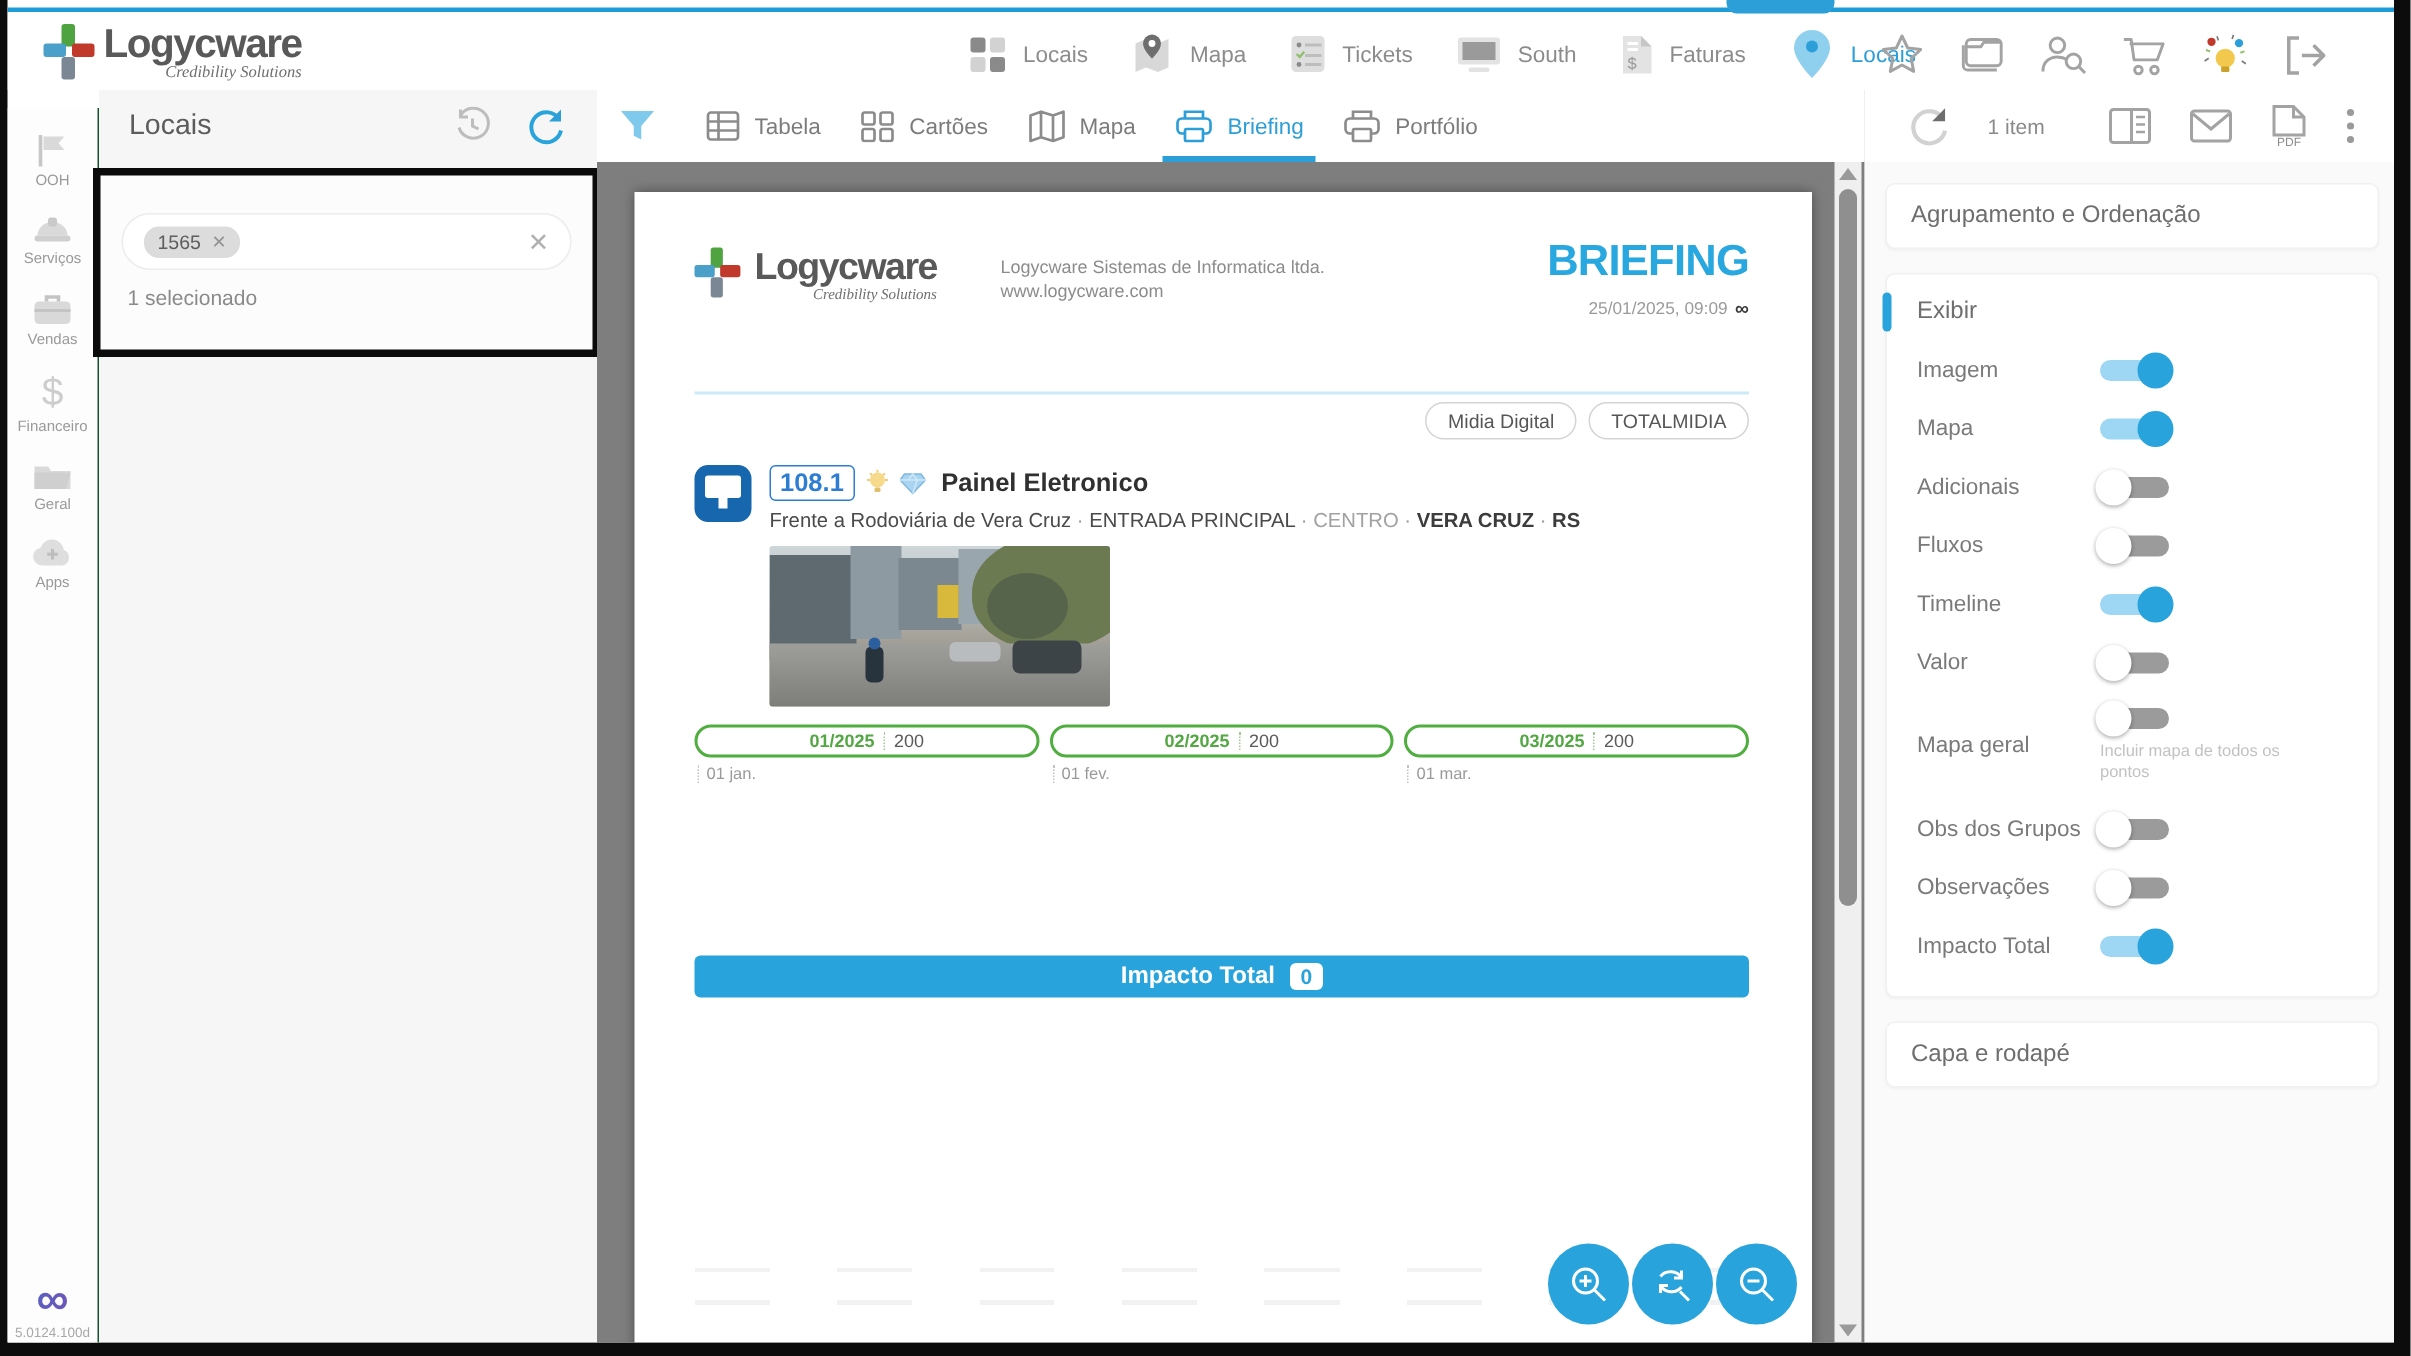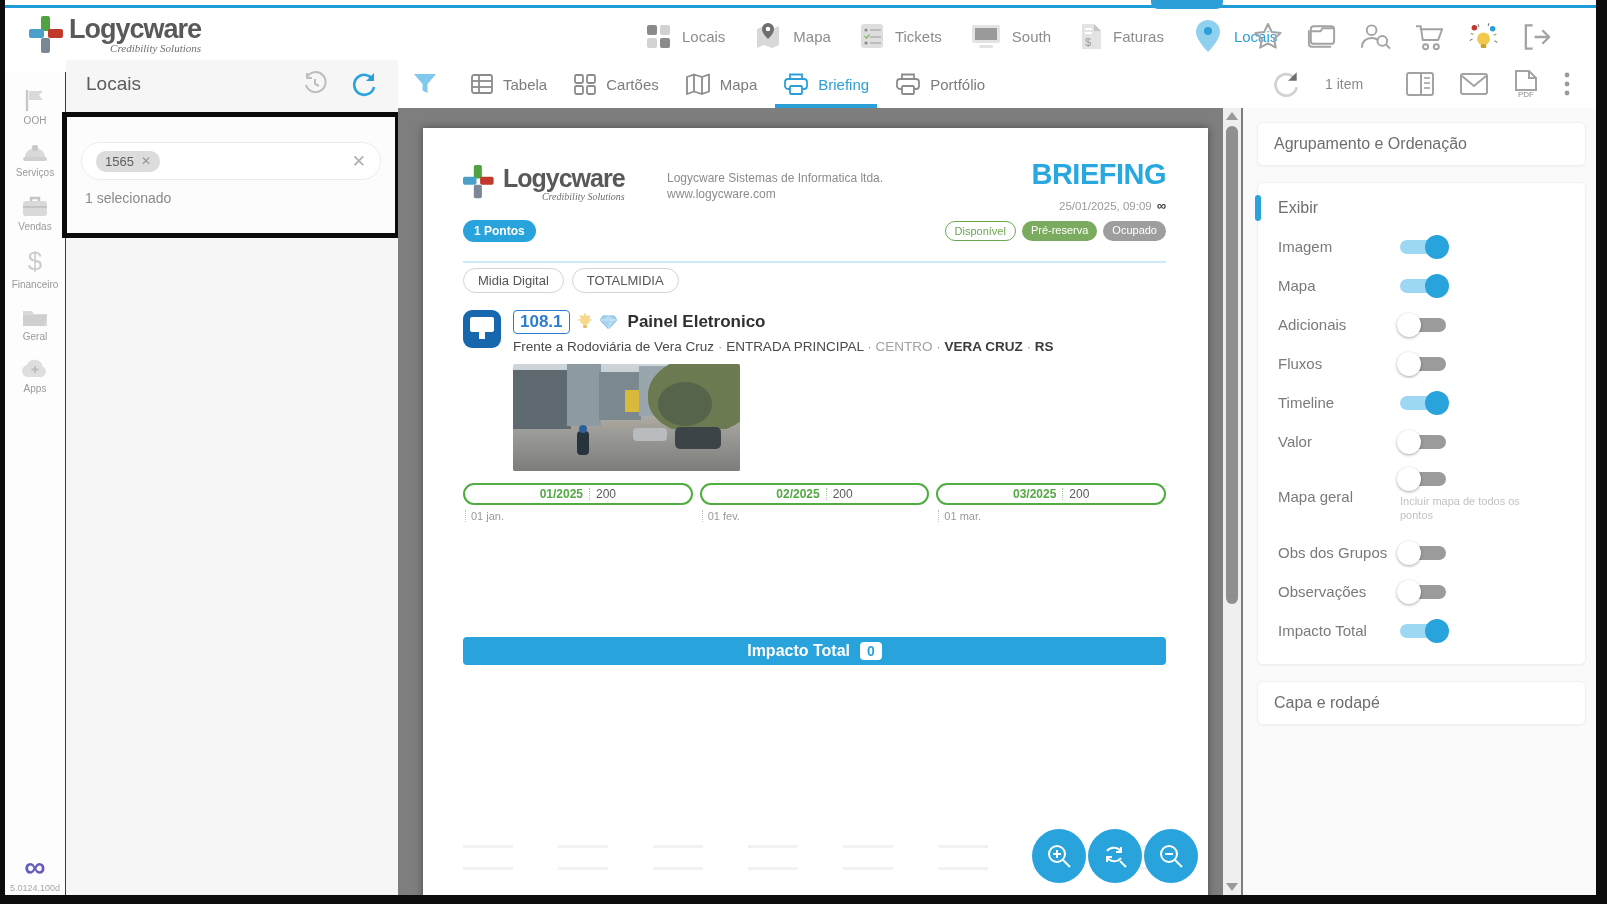--- a/index.html
+++ b/index.html
@@ -80,21 +80,21 @@
   .doc-date .mini-inf { font-size:13px; color:#3a3a3a; font-weight:bold; }
   .doc-badges { position:absolute; left:0; right:0; top:62px; display:flex; align-items:center; }
   .pontos { background:#29a3dc; color:#fff; font-size:12px; font-weight:bold; padding:4px 11px; border-radius:11px; }
   .legend { margin-left:auto; display:flex; gap:6px; }
   .badge { font-size:11px; padding:3px 9px; border-radius:10px; }
   .b-outline { border:1px solid #6aa84f; color:#6aa84f; background:#fff; }
   .b-green { background:#7aab5e; color:#fff; }
   .b-gray { background:#9e9e9e; color:#fff; }
   .doc-div { border-top:2px solid #cdeaf8; margin-top:8px; }
 
-  .tags { margin-top:25px; display:flex; gap:8px; }
+  .tags { margin-top:25px; display:flex; gap:8px;justify-content:flex-end; }
   .tagpill { border:1px solid #d4d4d4; border-radius:15px; padding:4px 14px; font-size:13px; color:#565656; background:#fff; }
 
   .item-row { margin-top:17px; display:flex; align-items:flex-start; gap:12px; }
   .bb-icon { width:38px; height:38px; background:#1667ad; border-radius:9px; position:relative; flex:none; }
   .bb-icon::before { content:""; position:absolute; left:7px; top:7px; width:24px; height:15px; background:#fff; border-radius:2px; }
   .bb-icon::after { content:""; position:absolute; left:16px; top:22px; width:6px; height:7px; background:#fff; }
   .item-main { flex:1; }
   .item-line1 { display:flex; align-items:center; gap:7px; }
   .code-box { border:1.5px solid #2d7dd2; color:#2d7dd2; border-radius:4px; font-size:17px; font-weight:bold; padding:1px 6px; }
   .item-name { font-size:17px; font-weight:bold; color:#303030; margin-left:4px; }
@@ -465,28 +465,20 @@
                 </div>
               </div>
               <div class="doc-company">
                 <div>Logycware Sistemas de Informatica ltda.</div>
                 <div>www.logycware.com</div>
               </div>
               <div class="doc-title">BRIEFING</div>
               <div class="doc-date">
                 <span>25/01/2025, 09:09</span>
                 <span class="mini-inf">∞</span>
-              </div>
-              <div class="doc-badges">
-                <span class="pontos">1 Pontos</span>
-                <span class="legend">
-                  <span class="badge b-outline">Disponível</span>
-                  <span class="badge b-green">Pré-reserva</span>
-                  <span class="badge b-gray">Ocupado</span>
-                </span>
               </div>
               <div class="doc-div" style="position:absolute;left:0;right:0;top:95px;"></div>
             </div>
 
             <div class="tags">
               <span class="tagpill">Midia Digital</span>
               <span class="tagpill">TOTALMIDIA</span>
             </div>
 
             <div class="item-row">

